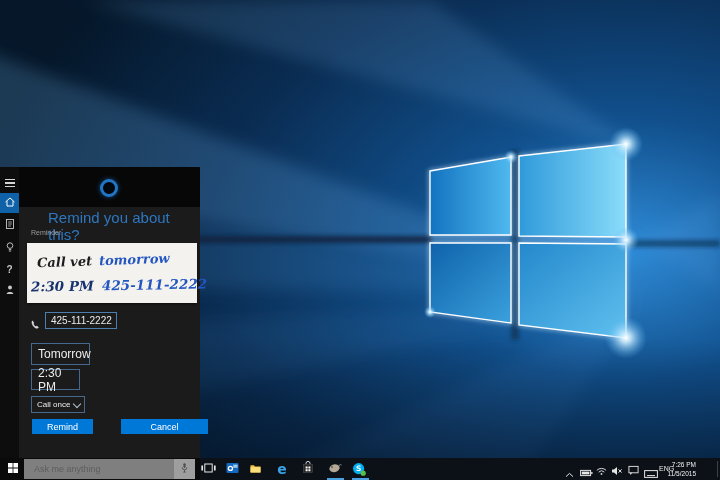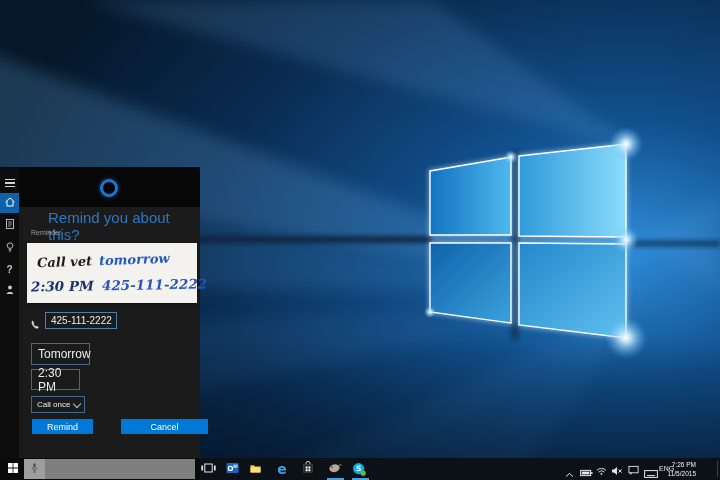--- a/index.html
+++ b/index.html
@@ -234,20 +234,21 @@
 
     <div class="start-btn">
       <span>
         <svg width="12" height="12" viewBox="0 0 12 12">
             <path fill="#ffffff" d="M1 1h4.6v4.6H1zM6.4 1H11v4.6H6.4zM1 6.4h4.6V11H1zM6.4 6.4H11V11H6.4z"></path>
           </svg>
       </span>
     </div>
 
     <div class="search-box">
+      <input class="search-input" type="text" placeholder="Ask me anything" style="">
       <div class="mic-section">
         <span>
           <svg width="11" height="12" viewBox="0 0 12 13">
               <rect x="4.8" y="1.2" width="2.4" height="5.2" rx="1.2" fill="#4d4d4d"></rect>
               <path d="M3.4 5.8a2.6 2.6 0 0 0 5.2 0M6 8.6v2.2M4.6 11h2.8" stroke="#4d4d4d" fill="none" stroke-width=".9"></path>
             </svg>
         </span>
       </div>
     </div>
 

